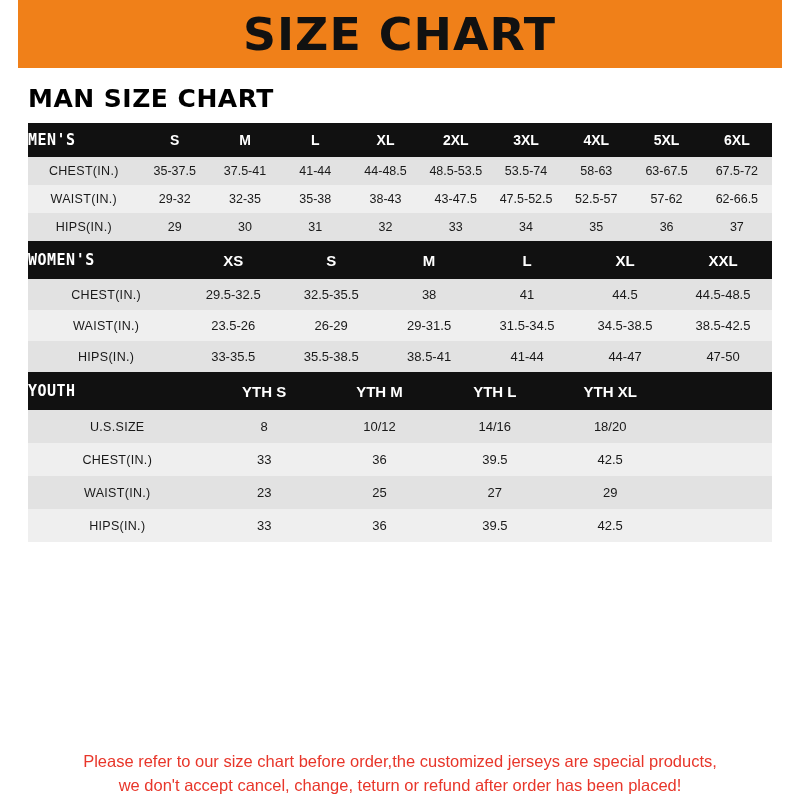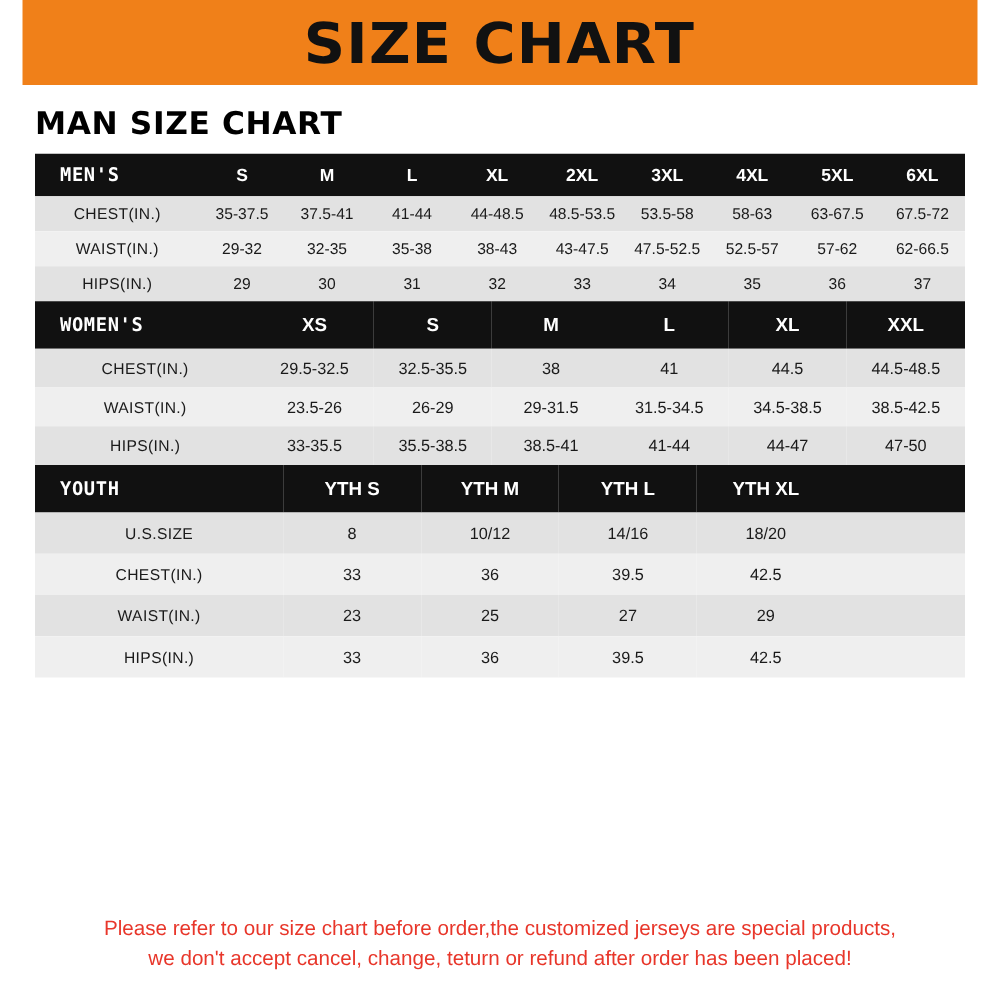--- a/index.html
+++ b/index.html
@@ -79,21 +79,21 @@
   }
   table.size thead th {
     background: #111111;
     color: #ffffff;
     height: 34px;
     font-size: 14px;
     font-weight: bold;
   }
   table.size thead th.rowlabel {
     text-align: left;
-    padding-left: 20px;
+    padding-left: 0;
     font-family: "DejaVu Sans Mono", monospace;
     font-size: 15px;
     letter-spacing: 0.5px;
   }
   table.size tbody tr.odd td {
     background: #e2e2e2;
   }
   table.size tbody tr.even td {
     background: #efefef;
   }
@@ -118,21 +118,21 @@
   table.size.women thead th {
     height: 38px;
     font-size: 15px;
   }
 
   
   .footer-note {
     position: absolute;
     left: 0;
     right: 0;
-    bottom: 20px;
+    bottom: 2px;
     padding: 0 22px;
     text-align: center;
     color: #e8362a;
     font-size: 16.5px;
     line-height: 1.5;
     font-family: "Liberation Sans", sans-serif;
   }
   .footer-note span { display: block; }
 </style>
 </head>
@@ -164,21 +164,21 @@
         </tr>
       </thead>
       <tbody>
         <tr class="odd">
           <td class="rowlabel">CHEST(IN.)</td>
           <td>35-37.5</td>
           <td>37.5-41</td>
           <td>41-44</td>
           <td>44-48.5</td>
           <td>48.5-53.5</td>
-          <td>53.5-58</td>
+          <td>53.5-74</td>
           <td>58-63</td>
           <td>63-67.5</td>
           <td>67.5-72</td>
         </tr>
         <tr class="even">
           <td class="rowlabel">WAIST(IN.)</td>
           <td>29-32</td>
           <td>32-35</td>
           <td>35-38</td>
           <td>38-43</td>

